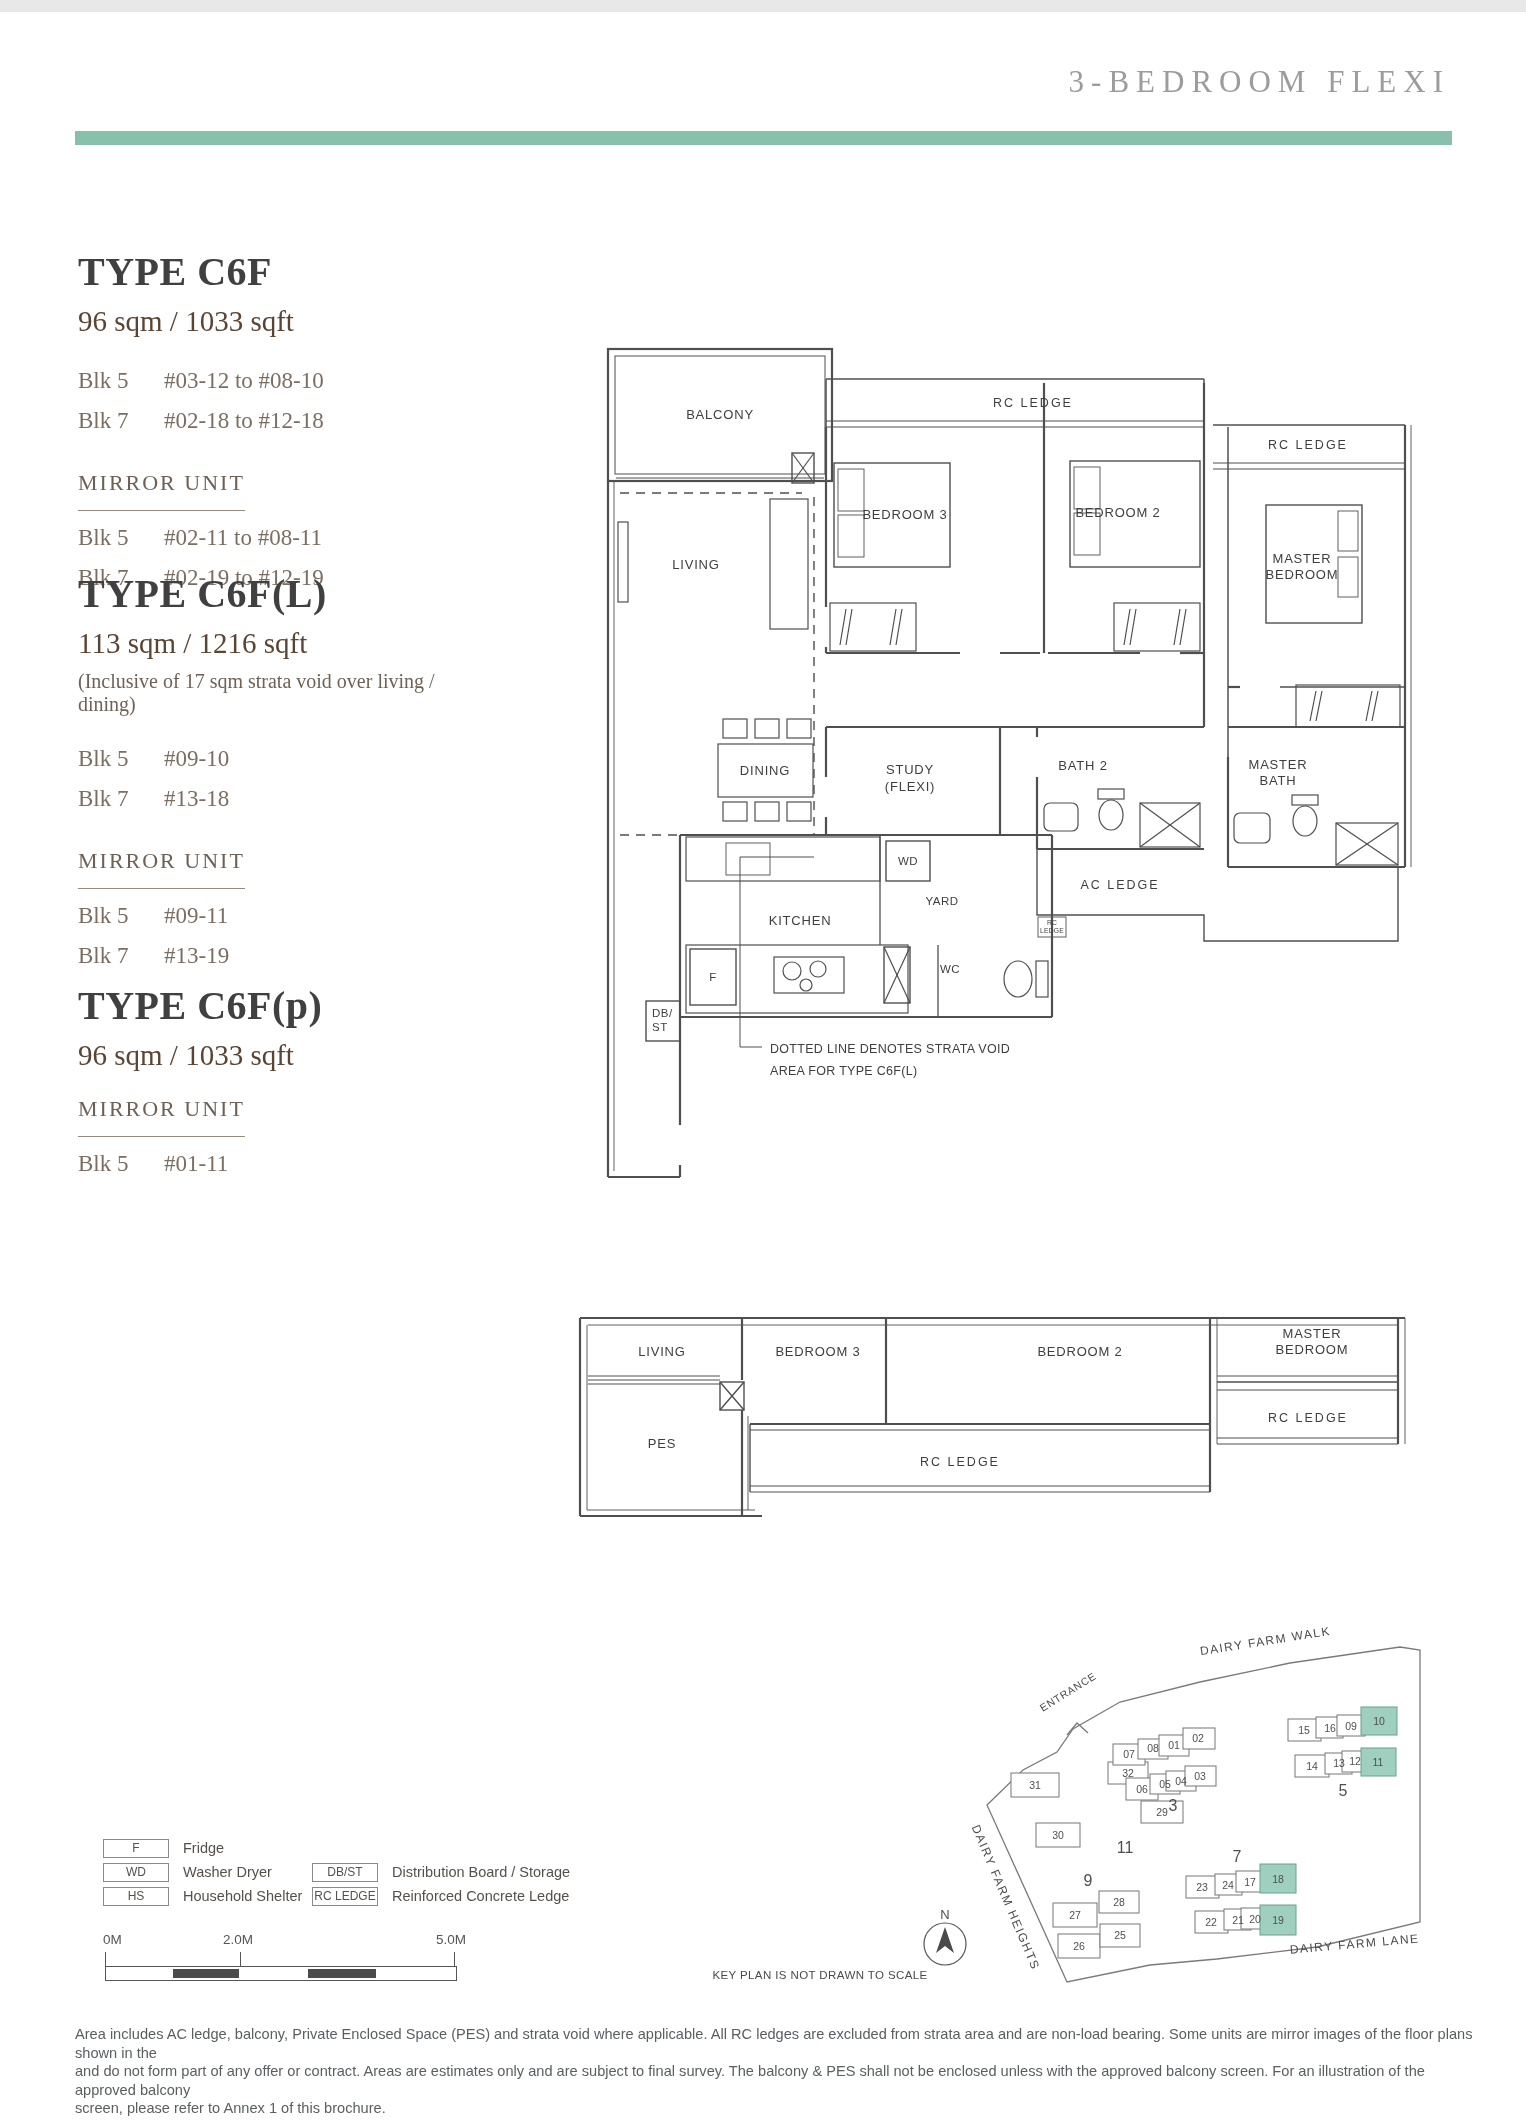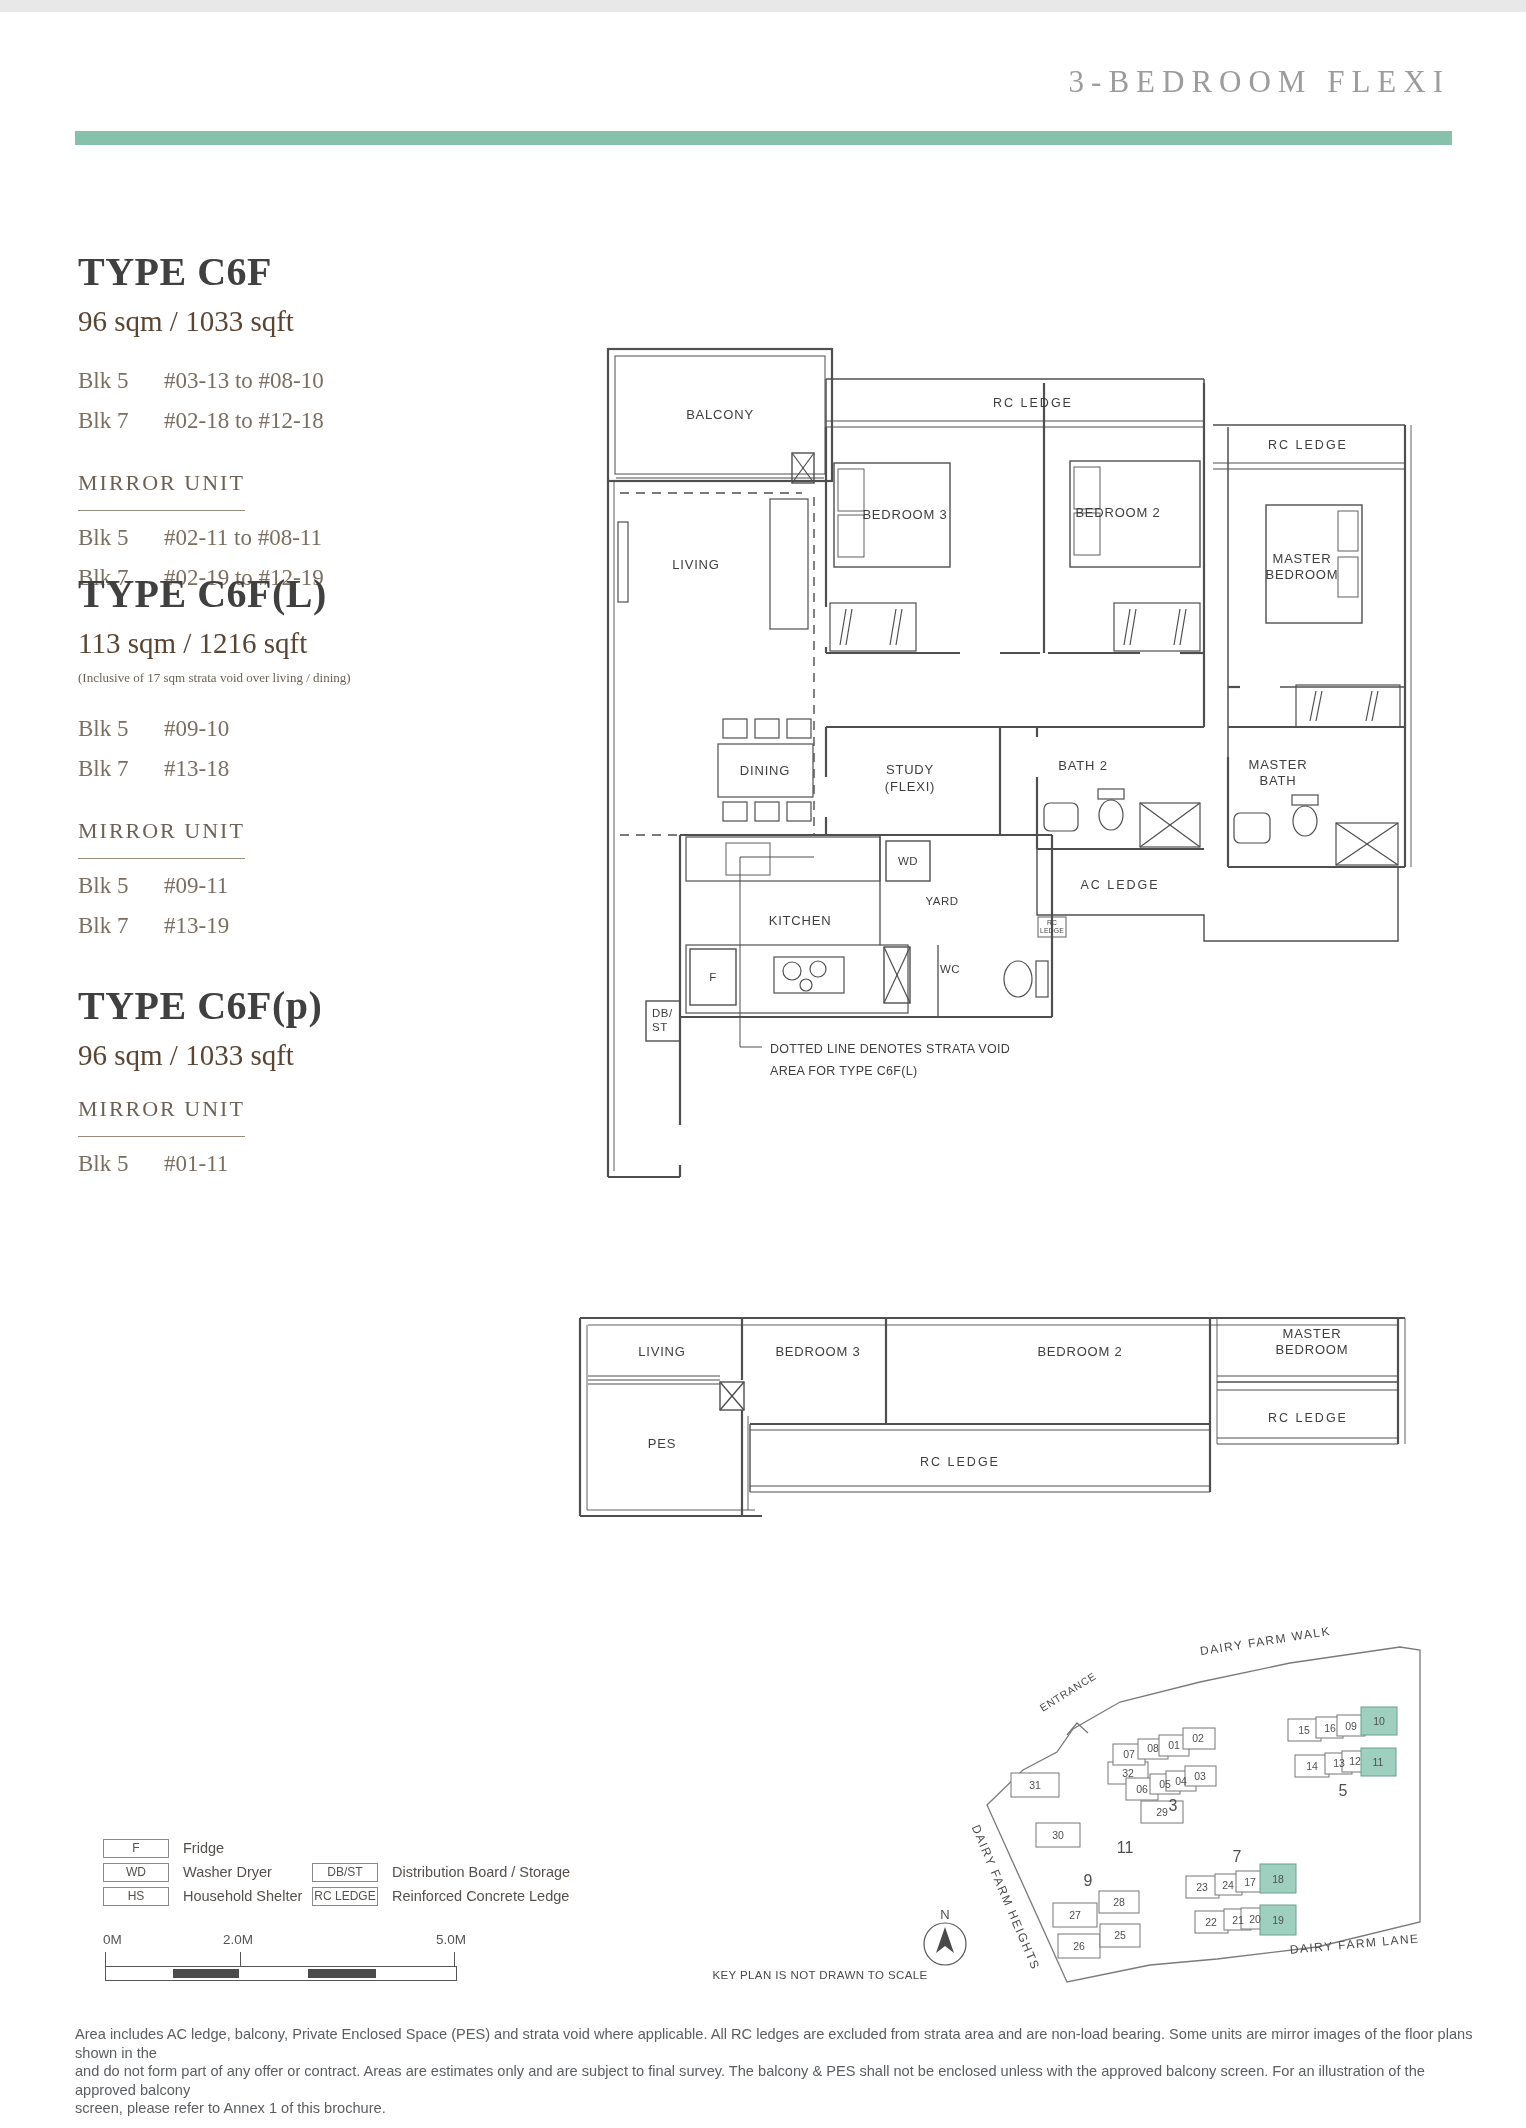--- a/index.html
+++ b/index.html
@@ -6,21 +6,21 @@
   .page{position:relative;width:1526px;height:2128px;background:#ffffff;overflow:hidden;
         font-family:"Liberation Sans",sans-serif;margin:12px auto;}
   
   .hdr-title{position:absolute;top:52px;right:76px;font-family:"Liberation Serif",serif;
              font-size:31px;letter-spacing:7px;color:#9c9c9c;font-weight:400;}
   .accent-bar{position:absolute;left:75px;top:119px;width:1377px;height:14px;background:#87c1ac;}
   
   .typeblock{position:absolute;left:78px;width:390px;font-family:"Liberation Serif",serif;}
   .typeblock h2{margin:0;font-size:40px;font-weight:600;color:#404040;letter-spacing:0.5px;}
   .type-area{font-size:29px;color:#5a4433;margin-top:10px;}
-  .type-note{font-size:13px;color:#6f6255;margin-top:10px;}
+  .type-note{font-size:20px;color:#6f6255;margin-top:10px;}
   .unit-rows{margin-top:30px;}
   .unit-row{display:flex;font-size:23px;color:#7b6e61;margin-top:14px;}
   .unit-row .blk{width:86px;flex:none;}
   .mirror-label{display:inline-block;font-size:22px;color:#6d6156;letter-spacing:2px;
                 border-bottom:1px solid #9a8c7d;padding-bottom:14px;margin-top:36px;}
   
   .plan-svg{position:absolute;}
   svg text{font-family:"Liberation Sans",sans-serif;fill:#3e3e3e;}
   .room-lbl{font-size:13px;letter-spacing:0.8px;}
   .small-lbl{font-size:11.5px;letter-spacing:0.5px;}
@@ -53,21 +53,21 @@
 
   <div class="hdr-title">3-BEDROOM FLEXI</div>
   <div class="accent-bar" style="background: rgb(135, 193, 172);"></div>
 
   <div class="typeblock" style="top:236px;">
     <h2>TYPE C6F</h2>
     <div class="type-area">96 sqm / 1033 sqft</div>
     <div class="unit-rows">
       <div class="unit-row">
         <span class="blk">Blk 5</span>
-        <span>#03-13 to #08-10</span>
+        <span>#03-12 to #08-10</span>
       </div>
       <div class="unit-row">
         <span class="blk">Blk 7</span>
         <span>#02-18 to #12-18</span>
       </div>
     </div>
     <div class="mirror-label">MIRROR UNIT</div>
     <div>
       <div class="unit-row">
         <span class="blk">Blk 5</span>

